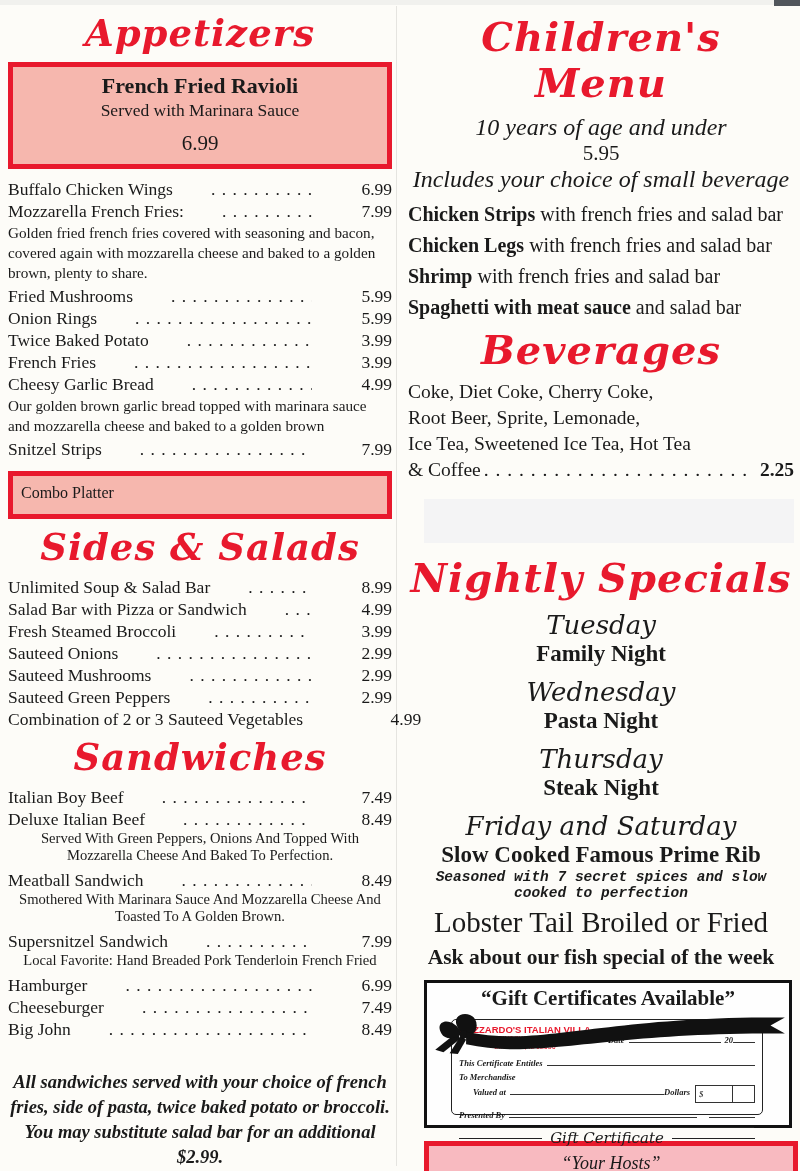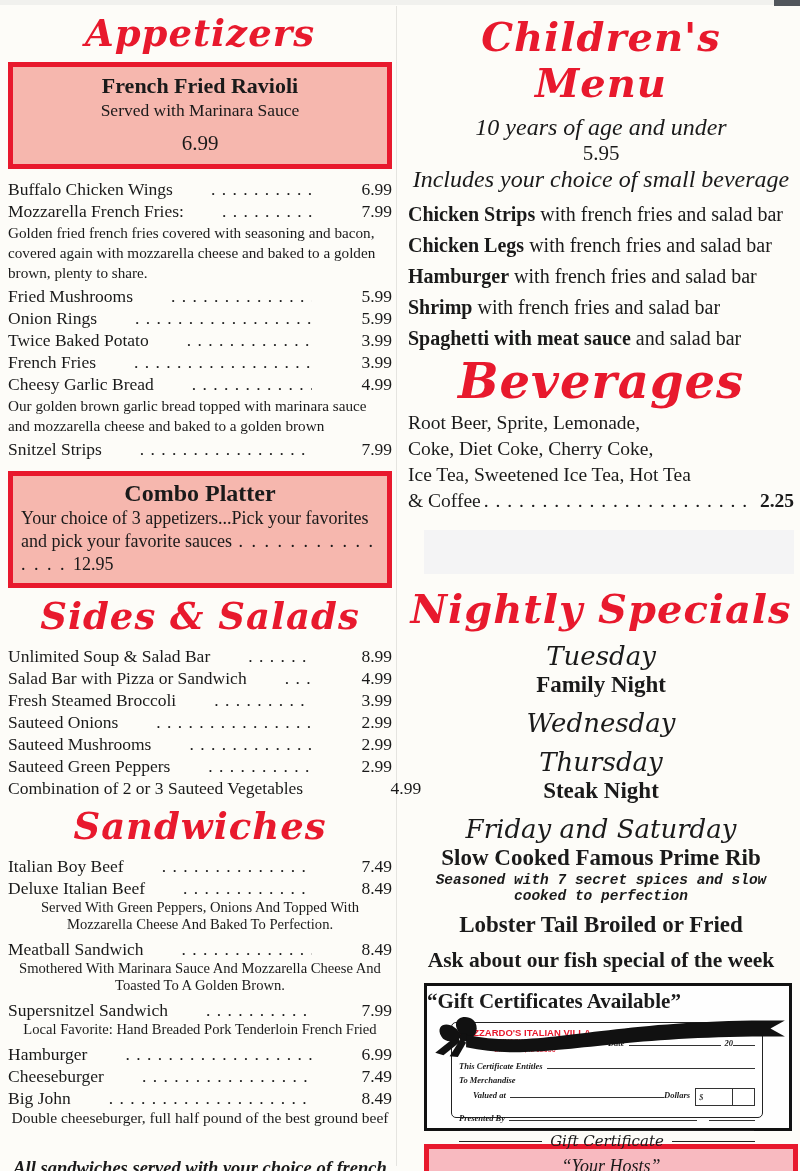--- a/index.html
+++ b/index.html
@@ -45,21 +45,21 @@
   .mdots{flex:1;overflow:hidden;white-space:nowrap;margin:0 3px;}
   .mdots::after{content:". . . . . . . . . . . . . . . . . . . . . . . . . . . . . . . . . . . . . . . . . . . . . . . . . . . .";letter-spacing:1px;}
   .mprice{min-width:42px;text-align:right;white-space:nowrap;}
   .mdesc{font-size:15.2px;line-height:20px;margin:1px 0 2px;}
   .mnote{font-size:14.6px;line-height:17px;text-align:center;margin:0 0 5px;}
 
   .combo-box{
     border:5px solid var(--red);background:var(--pink);
     padding:3px 8px 7px;margin:11px 0 7px;
   }
-  .combo-title{font-weight:bold;font-size:24px;line-height:28px;text-align:center;}
+  .combo-title{font-weight:normal;font-size:16px;line-height:28px;text-align:left;}
   .combo-desc{font-size:18px;line-height:23px;}
   .combo-desc .dots-inline{letter-spacing:2px;}
   .combo-price{font-size:18px;}
 
   .foot-note{
     margin-top:30px;font-weight:bold;font-style:italic;
     font-size:18.5px;line-height:25px;text-align:center;padding:0 2px;
   }
 
   
@@ -70,29 +70,29 @@
   .kid-item b{font-weight:bold;}
   .bev-lines{font-size:19.5px;line-height:26px;margin-top:2px;}
   .bev-last{display:flex;align-items:baseline;font-size:19.5px;line-height:26px;}
   .bev-last .mprice{font-weight:bold;font-size:19.5px;}
   .gray-box{height:44px;background:#f4f4f5;margin:16px 0 12px 16px;width:370px;}
 
   .day-block{text-align:center;}
   .day-name{font-family:"DejaVu Serif","Liberation Serif",serif;font-style:italic;font-size:26px;line-height:30px;margin-top:9px;}
   .day-title{font-weight:bold;font-size:23px;line-height:28px;}
   .day-note{font-weight:bold;font-style:italic;font-size:14.5px;line-height:16px;font-family:Liberation Mono, monospace;}
-  .day-title2{font-weight:bold;font-size:23px;line-height:28px;margin-top:7px;}
+  .day-title2{font-weight:normal;font-size:29px;line-height:28px;margin-top:7px;}
   .day-ask{font-weight:bold;font-size:21.5px;line-height:26px;margin-top:8px;}
 
   
   .gift-box{
     position:relative;margin:10px 0 0 16px;width:362px;height:142px;
     border:3px solid #111;background:#fefefe;
   }
-  .gift-heading{font-weight:bold;font-size:21px;line-height:25px;text-align:left;margin-top:3px;position:relative;z-index:3;}
+  .gift-heading{font-weight:bold;font-size:21px;line-height:25px;text-align:center;margin-top:3px;position:relative;z-index:3;}
   .ribbon{position:absolute;left:0;top:22px;width:100%;height:50px;z-index:2;pointer-events:none;}
   .cert{
     position:absolute;left:24px;top:36px;width:312px;height:96px;
     border:1.5px solid #222;border-radius:5px;background:#fff;z-index:1;
     padding:4px 7px 0;box-sizing:border-box;
     font-family:"Liberation Serif",serif;
   }
   .cert-top{display:flex;justify-content:space-between;}
   .biz-name{color:var(--red);font-family:"Liberation Sans",sans-serif;font-weight:bold;font-size:9.5px;line-height:11px;}
   .biz-addr{color:var(--red);font-family:"Liberation Sans",sans-serif;font-size:7px;line-height:8px;text-align:center;}
@@ -173,21 +173,20 @@
   </div>
   <div class="mdesc">Our golden brown garlic bread topped with marinara sauce and mozzarella cheese and baked to a golden brown</div>
   <div class="mrow">
     <span class="mname">Snitzel Strips</span>
     <span class="mdots"></span>
     <span class="mprice">7.99</span>
   </div>
 
   <div class="combo-box">
     <div class="combo-title">Combo Platter</div>
-    <div class="combo-desc"><span>Your choice of 3 appetizers...Pick your favorites and pick your favorite sauces</span><span class="dots-inline"> . . . . . . . . . . . . . . . </span><span class="combo-price">12.95</span></div>
   </div>
 
   <h1 class="script">Sides &amp; Salads</h1>
 
   <div class="mrow">
     <span class="mname">Unlimited Soup &amp; Salad Bar</span>
     <span class="mdots"></span>
     <span class="mprice">8.99</span>
   </div>
   <div class="mrow">
@@ -254,62 +253,61 @@
   <div class="mrow">
     <span class="mname">Cheeseburger</span>
     <span class="mdots"></span>
     <span class="mprice">7.49</span>
   </div>
   <div class="mrow">
     <span class="mname">Big John</span>
     <span class="mdots"></span>
     <span class="mprice">8.49</span>
   </div>
-  <div class="mnote" style="font-size:15.5px;">Double cheeseburger, full half pound of the best ground beef</div>
 
   <div class="foot-note">All sandwiches served with your choice of french fries, side of pasta, twice baked potato or broccoli. You may substitute salad bar for an additional $2.99.</div>
 </div>
 
 <div class="col-right">
 
   <h1 class="script">Children's Menu</h1>
   <div class="c-sub">10 years of age and under</div>
   <div class="c-price">5.95</div>
   <div class="c-sub">Includes your choice of small beverage</div>
 
   <div class="kid-items">
     <div class="kid-item"><b>Chicken Strips</b><span> with french fries and salad bar</span></div>
     <div class="kid-item"><b>Chicken Legs</b><span> with french fries and salad bar</span></div>
-    <div class="kid-item"><b>Hamburger</b><span> with french fries and salad bar</span></div>
     <div class="kid-item"><b>Shrimp</b><span> with french fries and salad bar</span></div>
     <div class="kid-item"><b>Spaghetti with meat sauce</b><span> and salad bar</span></div>
   </div>
 
-  <h1 class="script" style="font-size:48px;margin:2px 0 6px;">Beverages</h1>
+  <h1 class="script" style="font-size:40px;margin:2px 0 6px;">Beverages</h1>
   <div class="bev-lines">
+    <div>Coke, Diet Coke, Cherry Coke,</div>
     <div>Root Beer, Sprite, Lemonade,</div>
-    <div>Coke, Diet Coke, Cherry Coke,</div>
     <div>Ice Tea, Sweetened Ice Tea, Hot Tea</div>
   </div>
   <div class="bev-last">
     <span class="mname">&amp; Coffee</span>
     <span class="mdots"></span>
     <span class="mprice">2.25</span>
   </div>
 
   <div class="gray-box"></div>
 
   <h1 class="script">Nightly Specials</h1>
 
   <div class="day-block">
     <div class="day-name">Tuesday</div>
     <div class="day-title">Family Night</div>
   </div>
   <div class="day-block">
     <div class="day-name">Wednesday</div>
+    <div class="day-title">Pasta Night</div>
   </div>
   <div class="day-block">
     <div class="day-name">Thursday</div>
     <div class="day-title">Steak Night</div>
   </div>
   <div class="day-block">
     <div class="day-name">Friday and Saturday</div>
     <div class="day-title">Slow Cooked Famous Prime Rib</div>
     <div class="day-note">Seasoned with 7 secret spices and slow cooked to perfection</div>
     <div class="day-title2">Lobster Tail Broiled or Fried</div>

